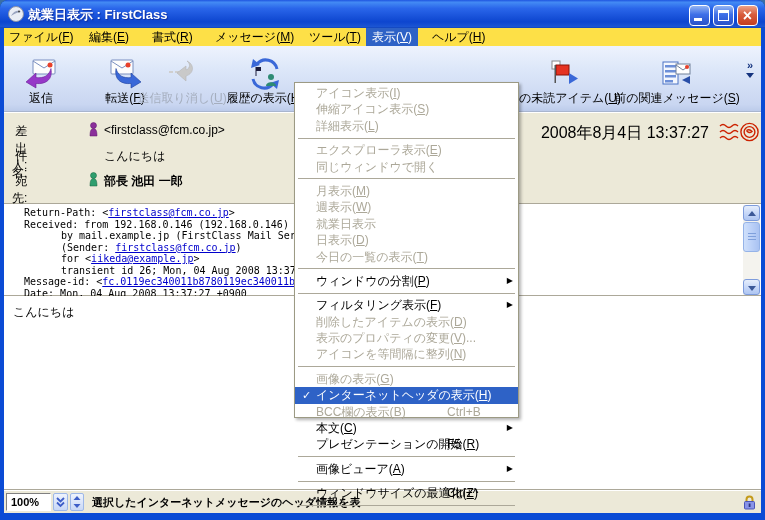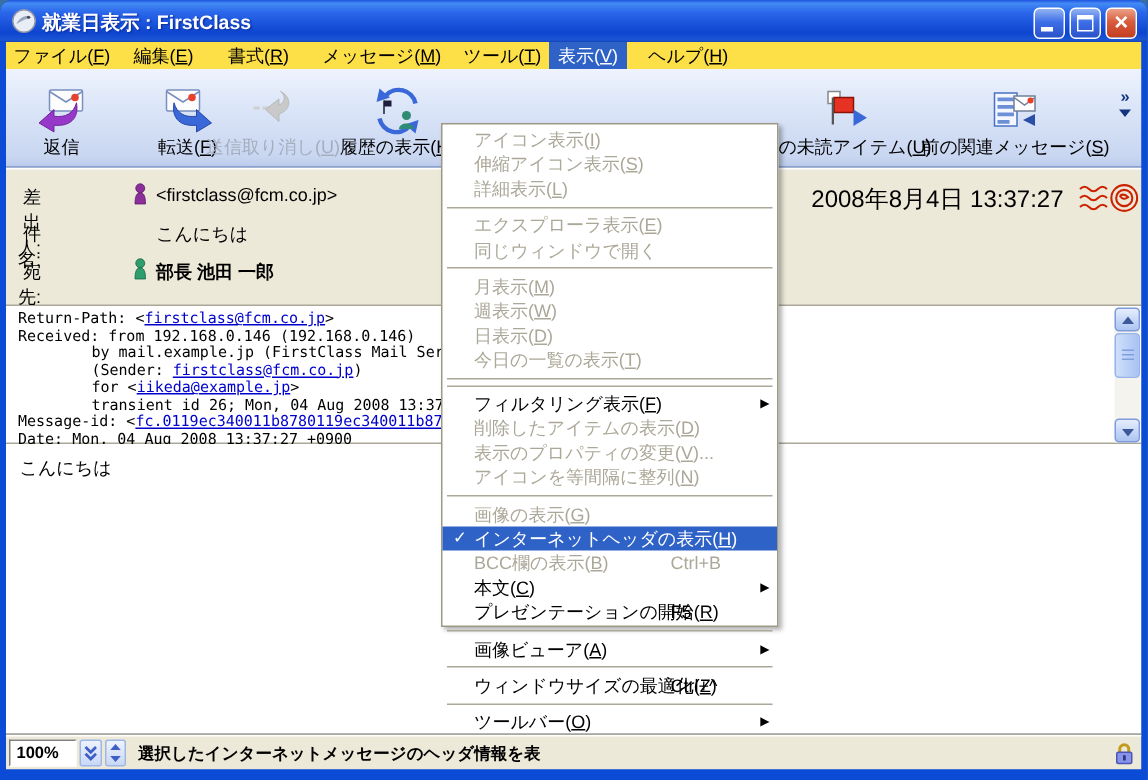--- a/index.html
+++ b/index.html
@@ -47,21 +47,21 @@
     border-top:1px solid #fff;border-bottom:1px solid #aca899;}
   .hrow{position:absolute;left:0;height:20px;font-size:12px;}
   .hlabel{position:absolute;left:8px;top:0;color:#000;text-align:right;}
   .hicon{position:absolute;left:84px;top:-1px;}
   .hvalue{position:absolute;left:100px;top:0;color:#000;white-space:nowrap;}
   .hvalue.bold{font-weight:bold;}
   .hdr-date{position:absolute;right:52px;top:10px;font-size:16px;color:#000;white-space:nowrap;}
   .stamp{position:absolute;right:2px;top:6px;}
   
   .netpane{position:absolute;left:4px;right:4px;top:204px;height:92px;background:#fff;border-bottom:1px solid #aca899;}
-  .nline{position:absolute;left:8px;font-size:10px;line-height:11px;white-space:nowrap;color:#000;
+  .nline{position:absolute;left:20px;font-size:10px;line-height:11px;white-space:nowrap;color:#000;
     font-family:"DejaVu Sans Mono",monospace;}
   .nline.ind{left:57px;}
   .nlink{color:#0000cc;text-decoration:underline;}
   
   .sbar{position:absolute;right:1px;top:1px;width:17px;height:90px;background:#f4f3ee;}
   .sbtn{position:absolute;left:0;width:17px;height:16px;border:1px solid #7e9cdc;border-radius:3px;
     background:linear-gradient(180deg,#e6eefc,#c2d4f7 60%,#aec6f2);}
   .sbtn.up{top:0;} .sbtn.dn{bottom:0;}
   .sbtn i{position:absolute;left:4px;width:0;height:0;border-left:4px solid transparent;border-right:4px solid transparent;}
   .sbtn.up i{top:5px;border-bottom:5px solid #3b5898;}
@@ -298,23 +298,25 @@
   <div class="vmenu">
     <div class="mi dis">アイコン表示(<u>I</u>)</div>
     <div class="mi dis">伸縮アイコン表示(<u>S</u>)</div>
     <div class="mi dis">詳細表示(<u>L</u>)</div>
     <div class="msep"></div>
     <div class="mi dis">エクスプローラ表示(<u>E</u>)</div>
     <div class="mi dis">同じウィンドウで開く</div>
     <div class="msep"></div>
     <div class="mi dis">月表示(<u>M</u>)</div>
     <div class="mi dis">週表示(<u>W</u>)</div>
+    <div class="mi dis">就業日表示</div>
     <div class="mi dis">日表示(<u>D</u>)</div>
     <div class="mi dis">今日の一覧の表示(<u>T</u>)</div>
     <div class="msep"></div>
+    <div class="mi sub"><span>ウィンドウの分割(<u>P</u>)</span><span class="marrow"></span></div>
     <div class="msep"></div>
     <div class="mi sub"><span>フィルタリング表示(<u>F</u>)</span><span class="marrow"></span></div>
     <div class="mi dis">削除したアイテムの表示(<u>D</u>)</div>
     <div class="mi dis">表示のプロパティの変更(<u>V</u>)...</div>
     <div class="mi dis">アイコンを等間隔に整列(<u>N</u>)</div>
     <div class="msep"></div>
     <div class="mi dis">画像の表示(<u>G</u>)</div>
     <div class="mi hl"><span class="mcheck"></span><span>インターネットヘッダの表示(<u>H</u>)</span></div>
     <div class="mi dis"><span>BCC欄の表示(<u>B</u>)</span><span class="mshort">Ctrl+B</span></div>
     <div class="mi sub"><span>本文(<u>C</u>)</span><span class="marrow"></span></div>

